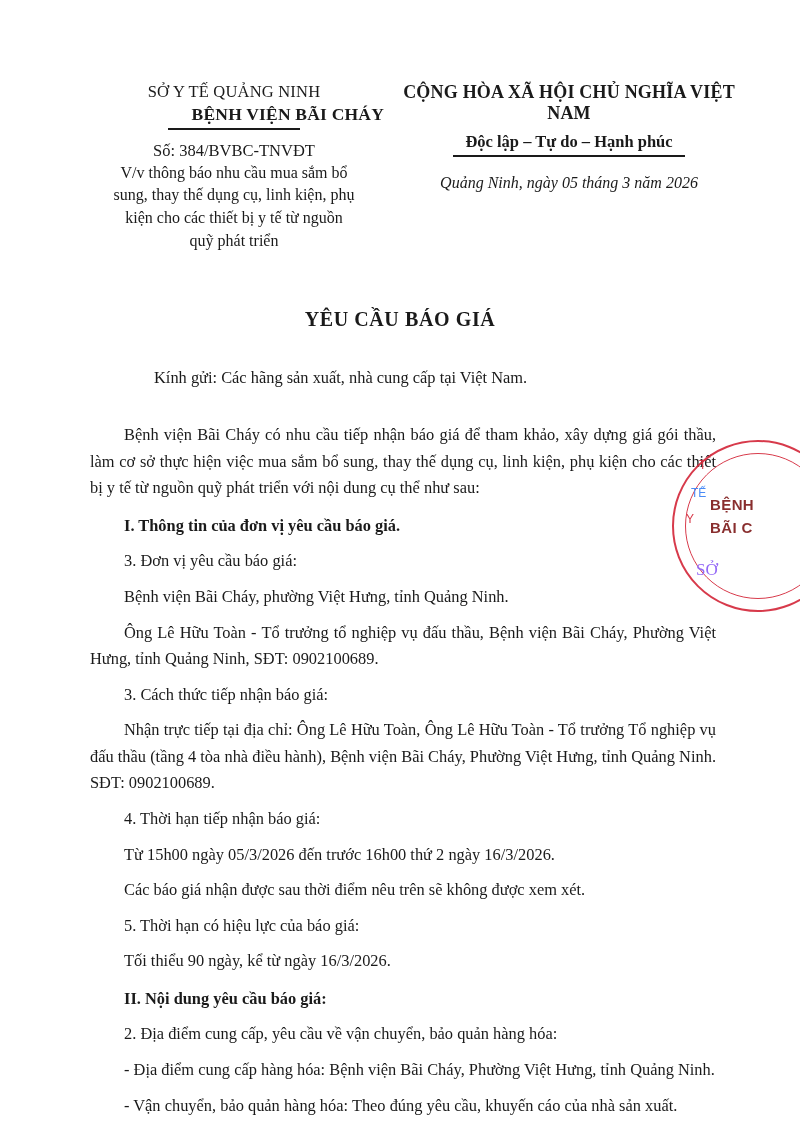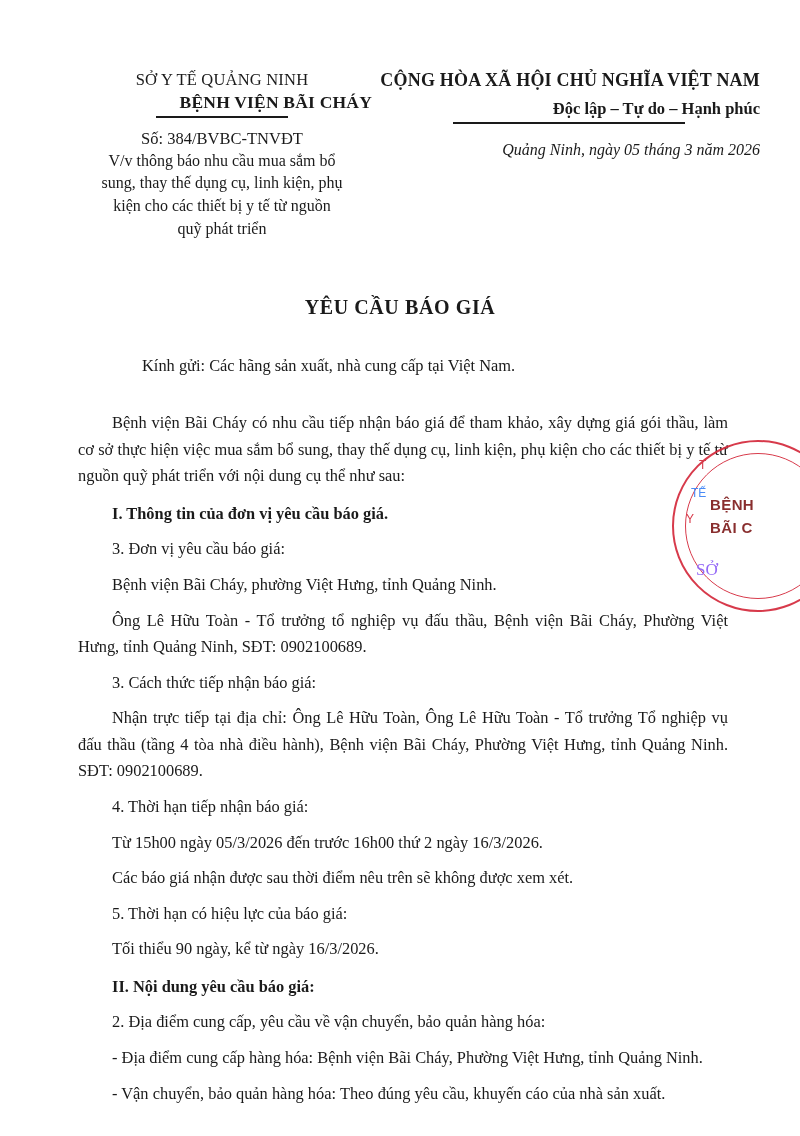--- a/index.html
+++ b/index.html
@@ -12,39 +12,39 @@
     height: 1136px;
     position: relative;
     font-family: "Liberation Serif", "DejaVu Serif", serif;
     color: #1a1a1a;
     overflow: hidden;
   }
   .page {
     position: relative;
     width: 800px;
     height: 1136px;
-    padding: 0;
+    padding: 12px;
     box-sizing: border-box;
   }
 
   
   .header {
     display: flex;
     flex-direction: row;
     align-items: flex-start;
     padding-top: 70px;
   }
   .header-left {
     width: 300px;
     margin-left: 72px;
     text-align: center;
   }
   .header-right {
     flex: 1;
-    text-align: right;
+    text-align: center;
     margin-left: 6px;
     margin-right: 40px;
   }
   .org-line1 {
     font-size: 16.5px;
     letter-spacing: .2px;
     font-weight: 400;
   }
   .org-line2 {
     font-size: 17.5px;

